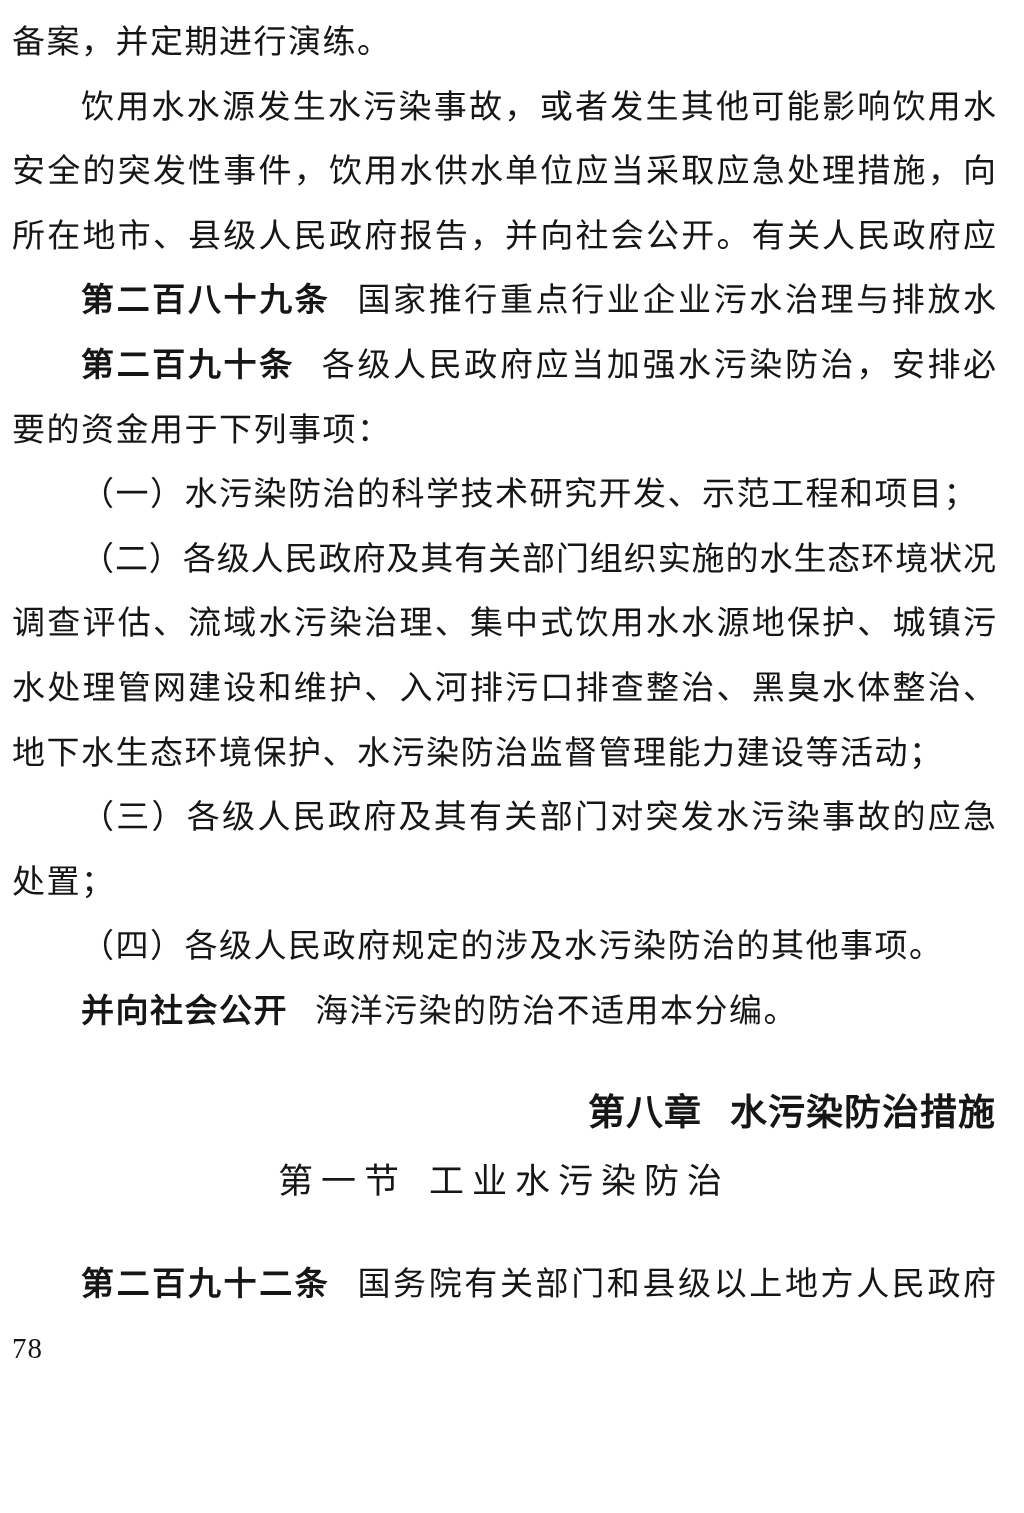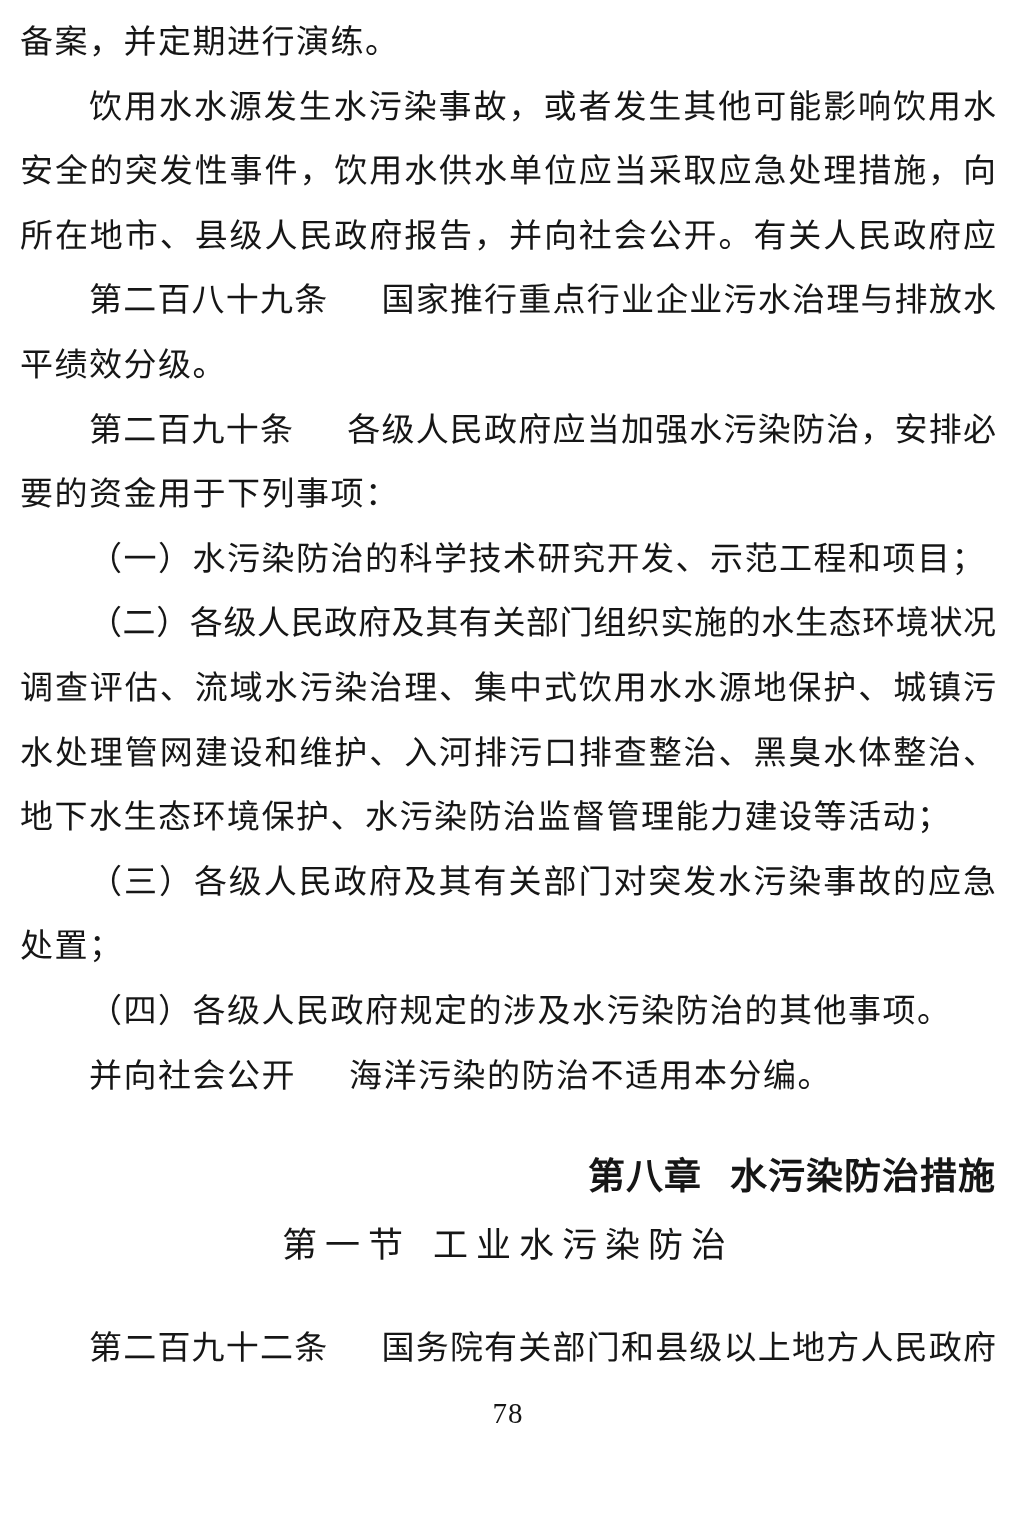--- a/index.html
+++ b/index.html
@@ -6,21 +6,21 @@
   .page {
     position: relative;
     width: 1024px;
     height: 1513px;
     margin: 0 auto;
     background: #ffffff;
     color: #161616;
     font-family: "Liberation Serif", serif;
     overflow: hidden;
   }
-  .text-block { padding: 10px 28px 0 20px; }
+  .text-block { padding: 10px 28px 0 12px; }
 
   
   .line {
     font-size: 33px;
     line-height: 64.6px;
     height: 64.6px;
     text-align: justify;
     text-align-last: justify;
     letter-spacing: 0;
     white-space: normal;
@@ -28,22 +28,22 @@
   }
   .line.end {
     text-align-last: left;
     letter-spacing: 1.5px;
   }
   .line.indent { text-indent: 69px; }
 
   
   .art {
     font-family: "Liberation Sans", sans-serif;
-    font-weight: normal;
-    margin-right: 53px;
+    font-weight: bold;
+    margin-right: 27px;
   }
 
   .chapter-heading {
     margin-top: 34px;
     height: 70px;
     line-height: 70px;
     text-align: right;
     font-family: "Liberation Sans", sans-serif;
     font-weight: bold;
     font-size: 37px;
@@ -61,21 +61,21 @@
   }
   .h-gap { display: inline-block; width: 28px; }
   .h-gap-s { display: inline-block; width: 22px; }
 
   .closing-line { margin-top: 38px; }
 
   .page-number {
     margin-top: 12px;
     height: 40px;
     line-height: 40px;
-    text-align: center;
+    text-align: left;
     font-size: 29px;
     letter-spacing: 1px;
     font-family: "Liberation Serif", serif;
   }
 </style>
 </head>
 <body>
 
 <div class="page">
   <div class="text-block">
@@ -88,23 +88,20 @@
     </div>
     <div class="line">
       <span>安全的突发性事件，饮用水供水单位应当采取应急处理措施，向</span>
     </div>
     <div class="line">
       <span>所在地市、县级人民政府报告，并向社会公开。有关人民政府应</span>
     </div>
 
     <div class="line indent">
       <span class="art">第二百八十九条</span><span>国家推行重点行业企业污水治理与排放水</span>
-    </div>
-    <div class="line end">
-      <span>平绩效分级。</span>
     </div>
 
     <div class="line indent">
       <span class="art">第二百九十条</span><span>各级人民政府应当加强水污染防治，安排必</span>
     </div>
     <div class="line end">
       <span>要的资金用于下列事项：</span>
     </div>
 
     <div class="line indent end">

